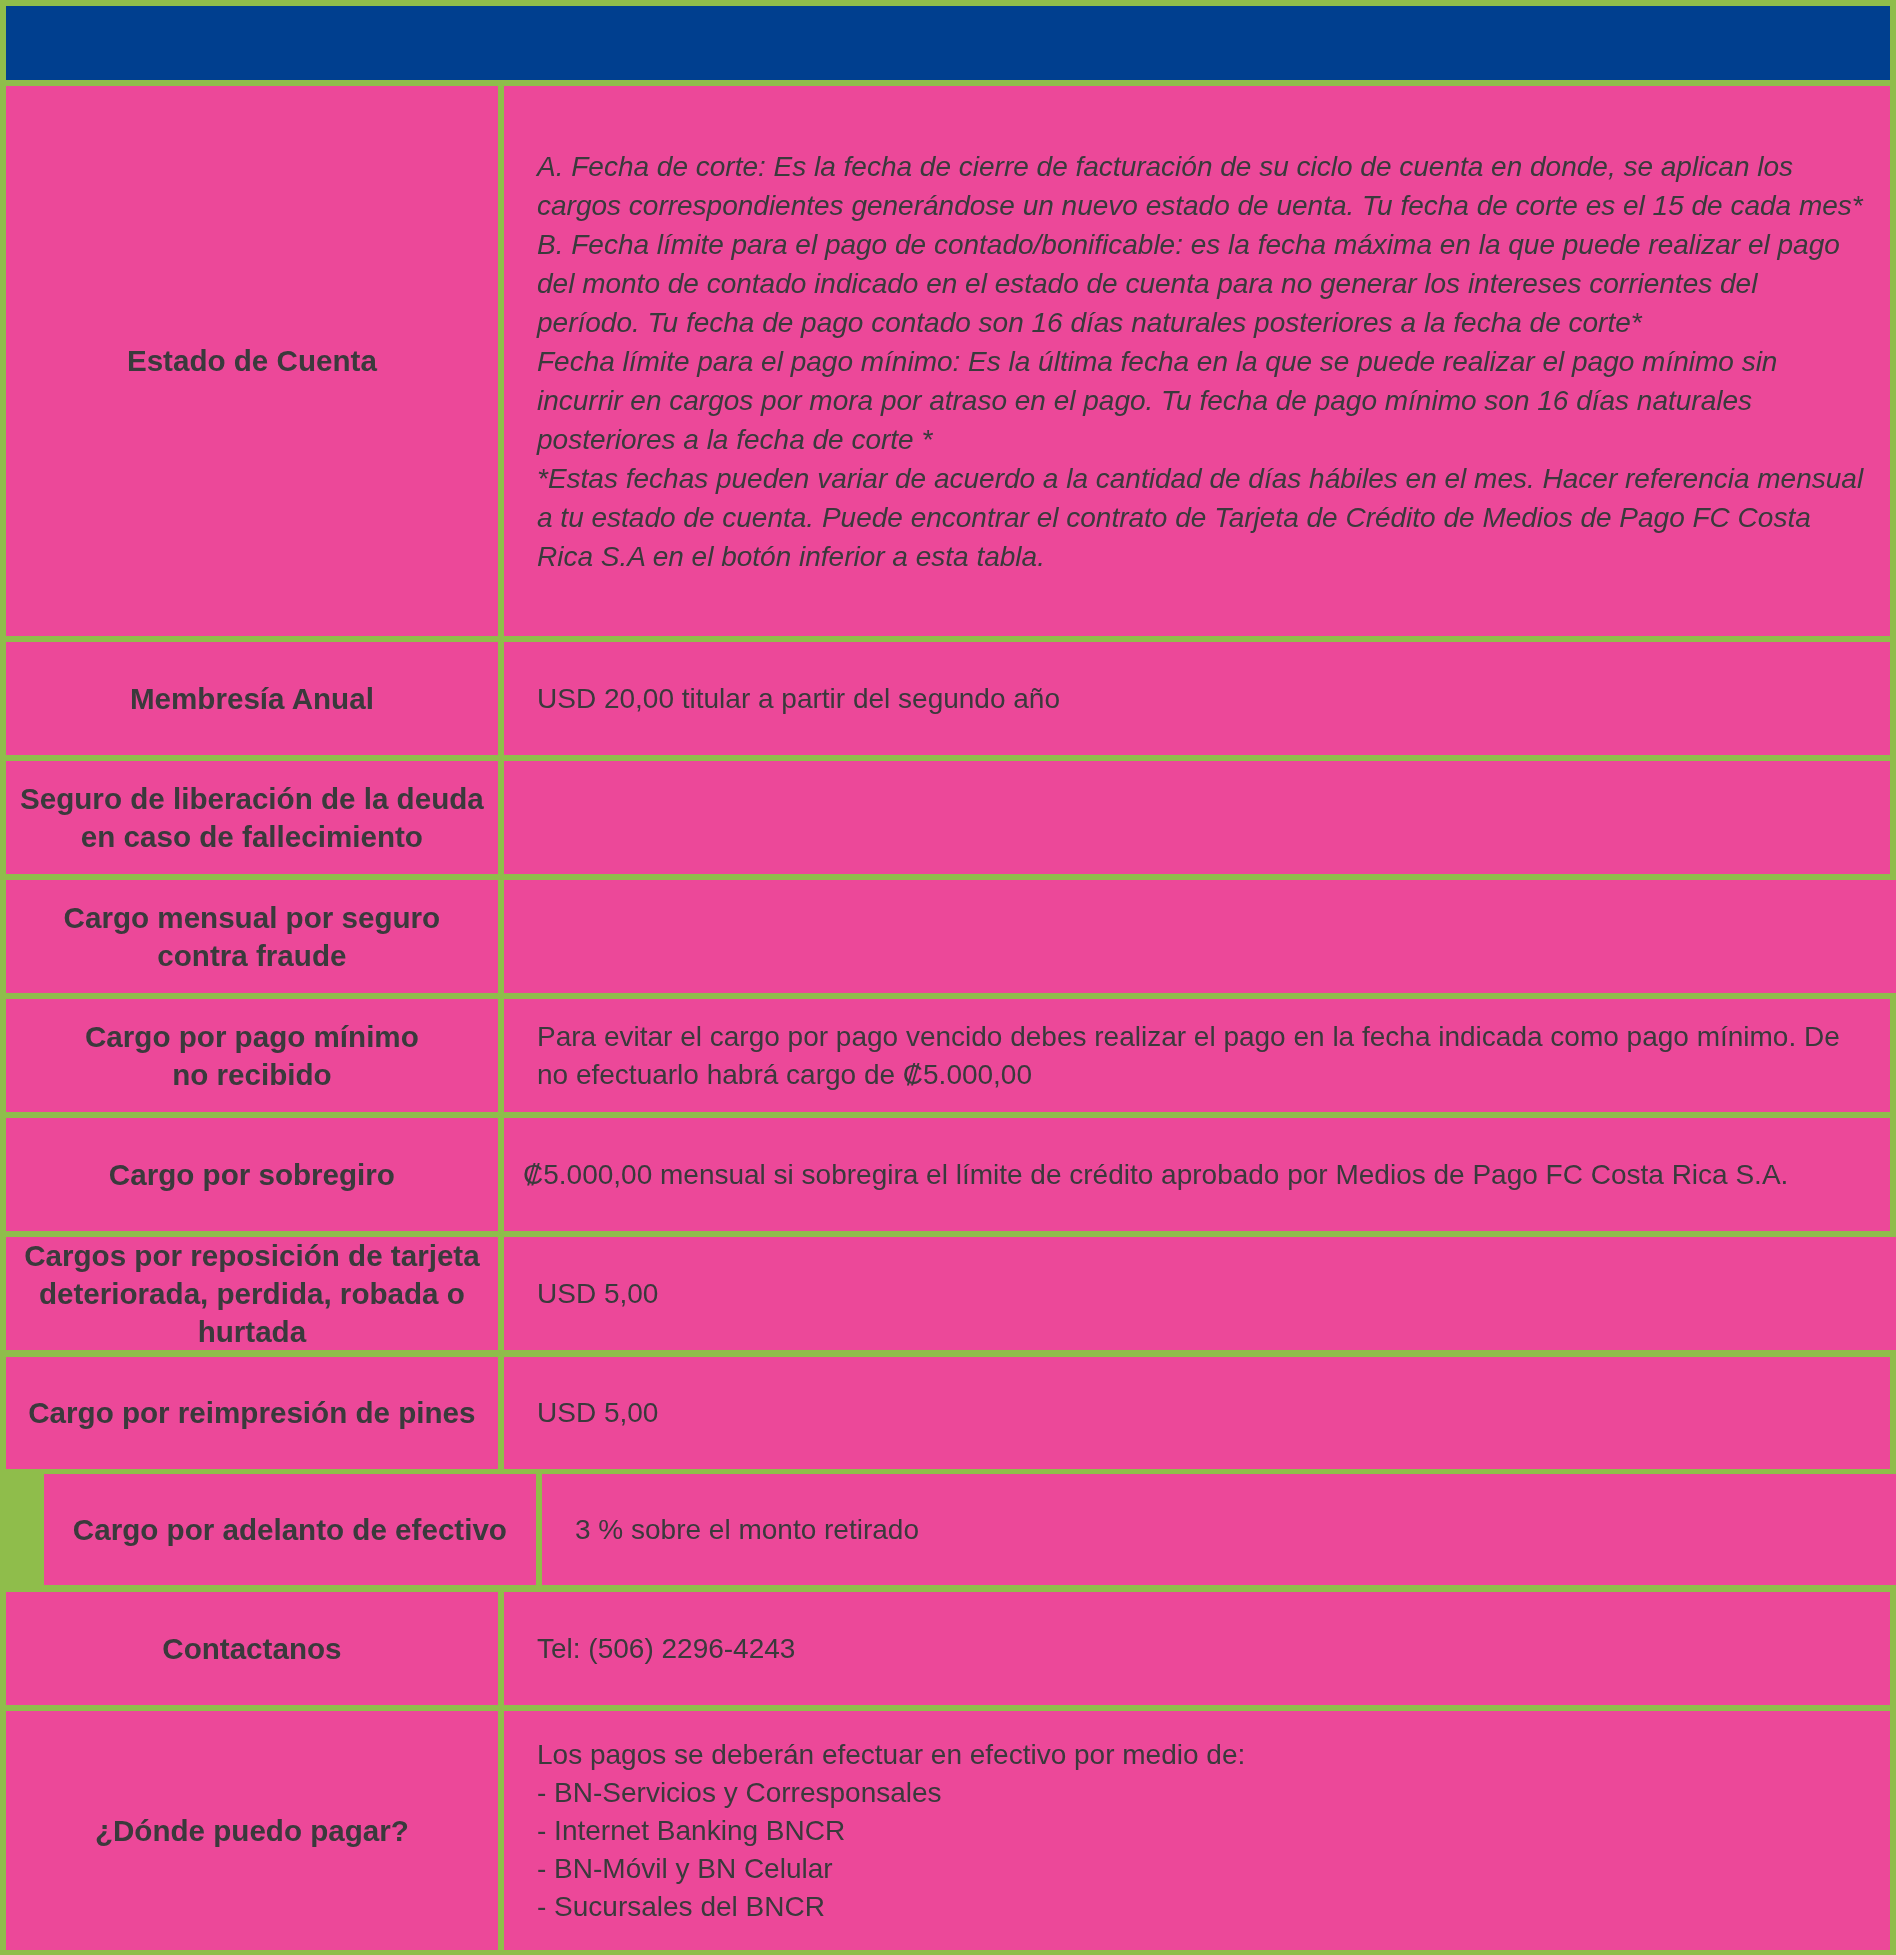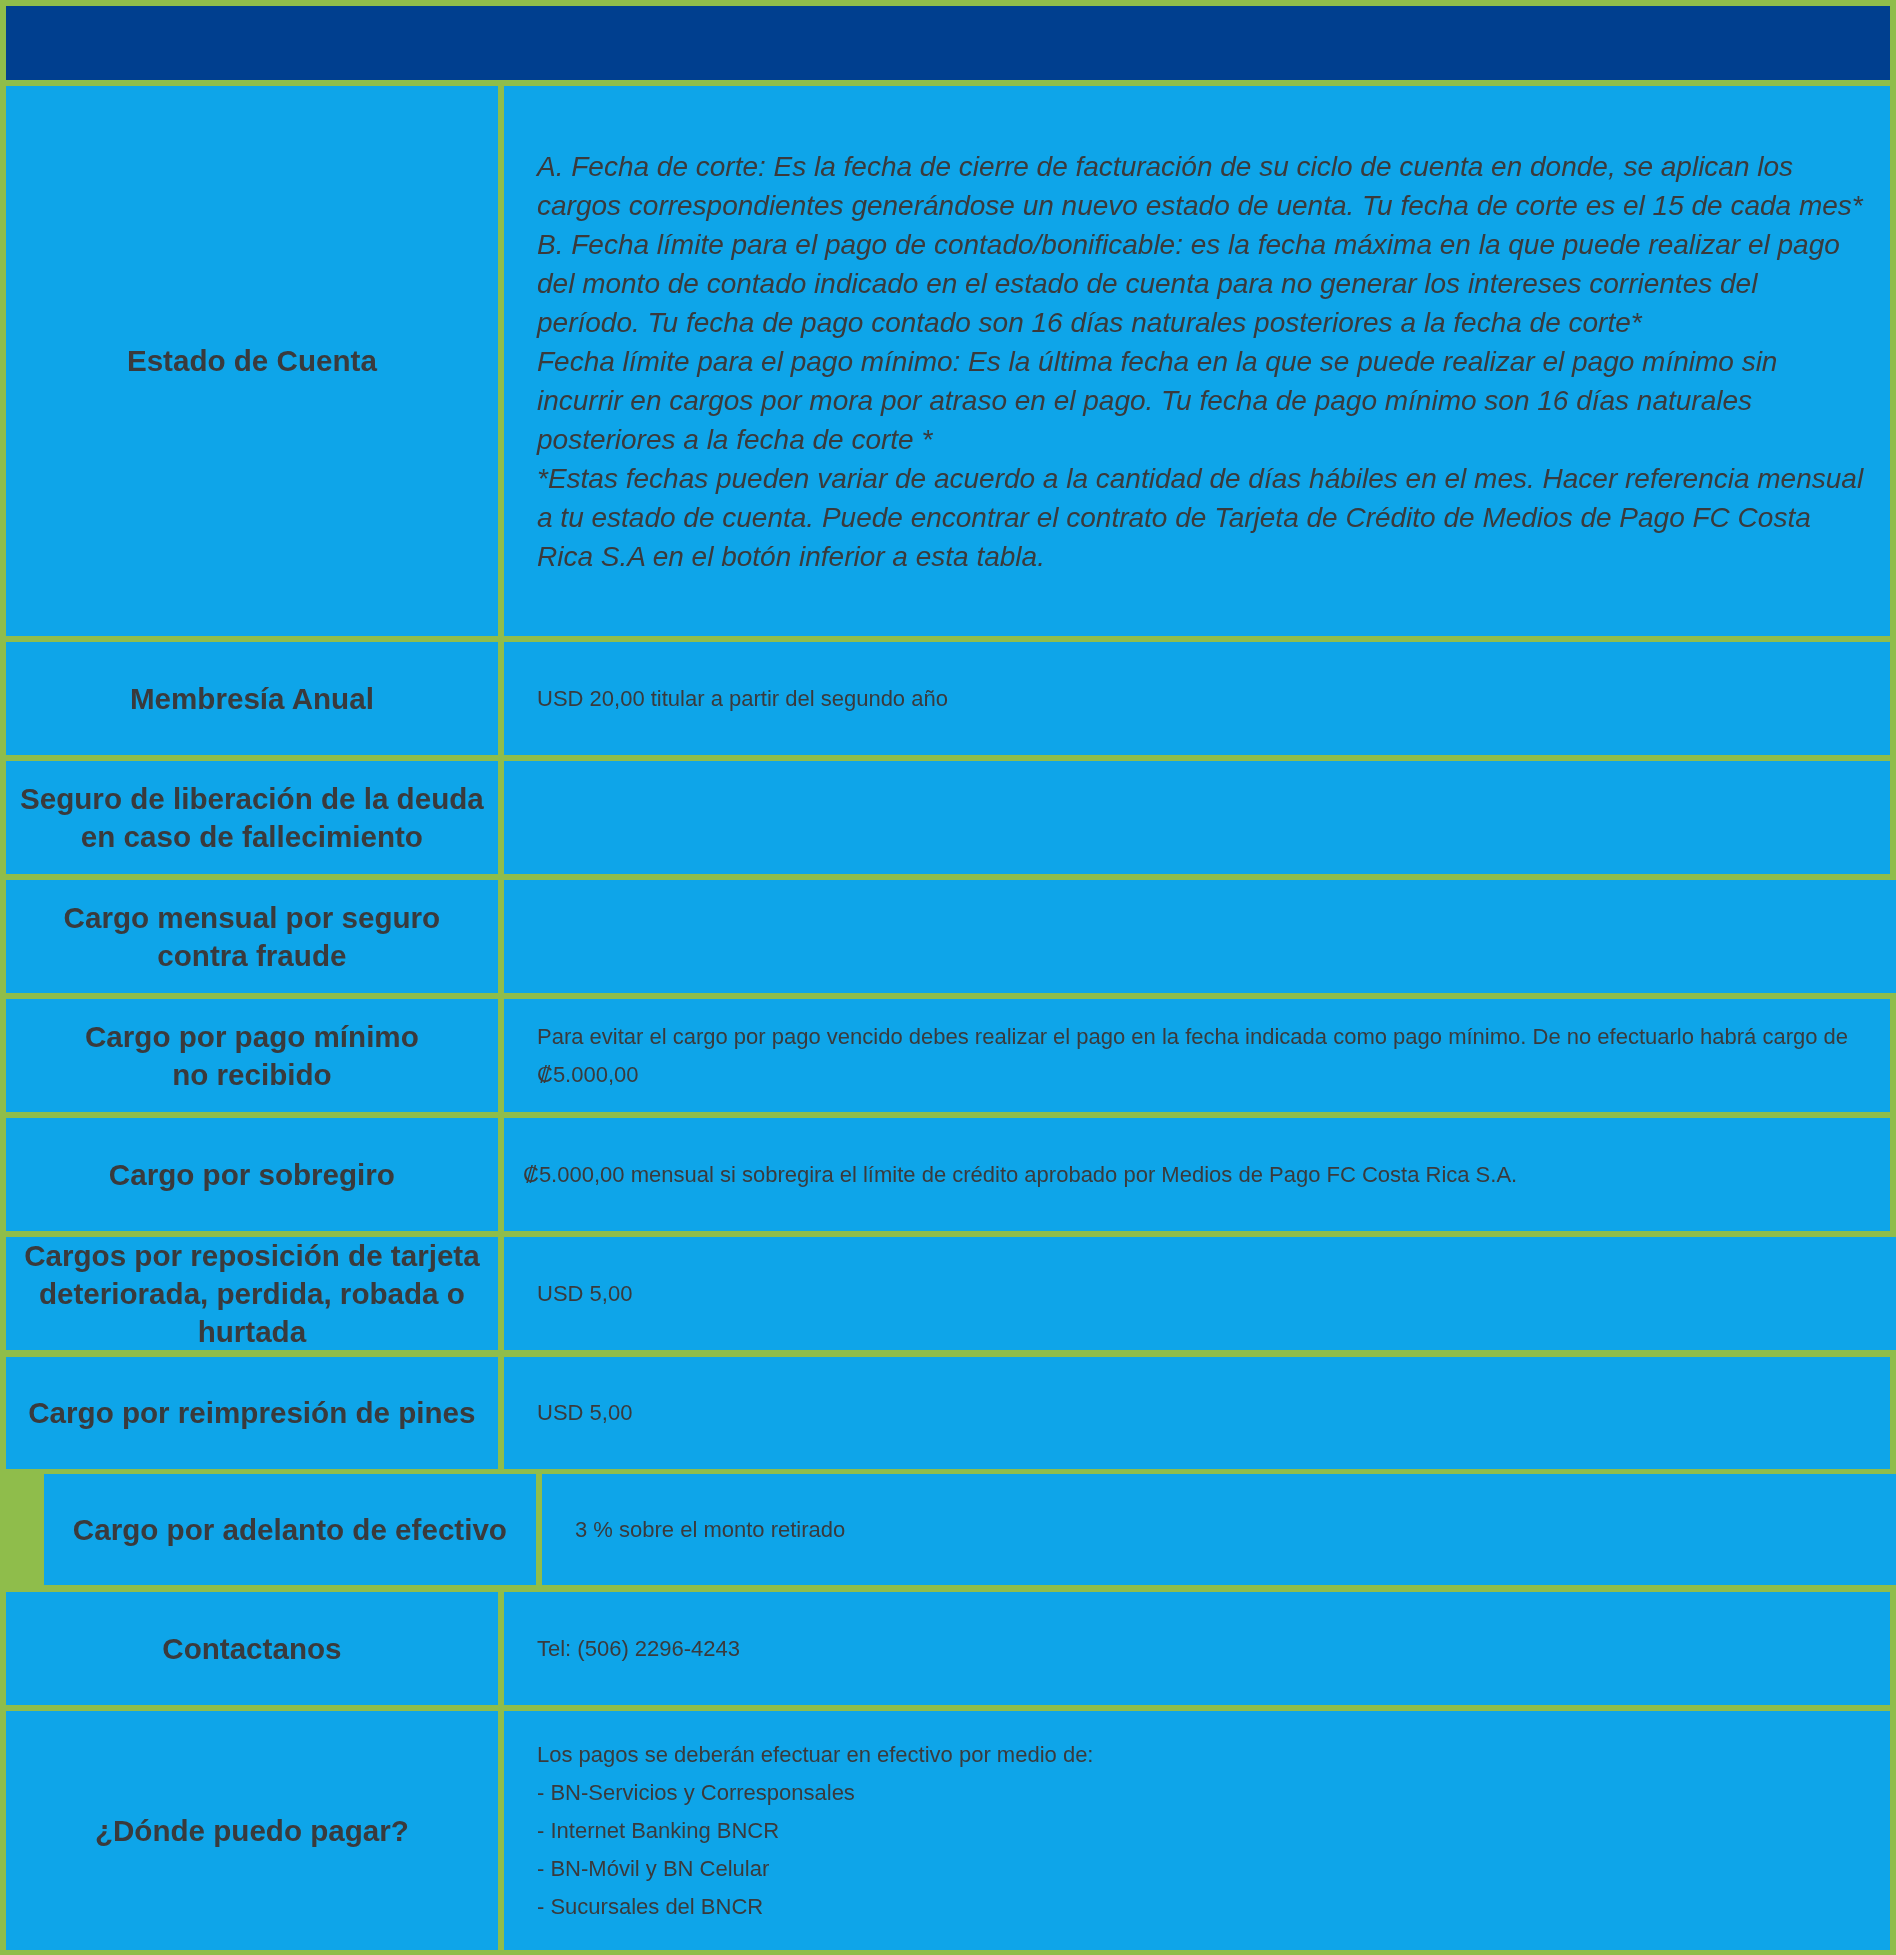--- a/index.html
+++ b/index.html
@@ -19,42 +19,42 @@
     width: 1884px; height: 74px;
     background: #003f8f;
   }
   .row {
     position: absolute;
     left: 0; width: 1896px;
   }
   .cell {
     position: absolute;
     top: 0; bottom: 0;
-    background: #0ea5e9;
+    background: #ec4899;
     display: flex;
     align-items: center;
     box-sizing: border-box;
   }
   .cell.label {
     left: 5.9px;
     width: 492px;
     justify-content: center;
     text-align: center;
     font-weight: bold;
     font-size: 29.6px;
     line-height: 38px;
     padding: 0 9.5px;
     color: #3a3a3c;
   }
   .cell.value {
     left: 504px;
     right: 5.9px;
     justify-content: flex-start;
     text-align: left;
-    font-size: 22px;
+    font-size: 28px;
     line-height: 38px;
     padding: 0 23.6px 0 33px;
     color: #3a3a3c;
   }
   .cell.value.italic { font-style: italic; font-size: 28px; line-height: 39px; }
   .cell.value.outdent { padding-left: 19px; }
   .para { display: block; }
 </style>
 </head>
 <body>

